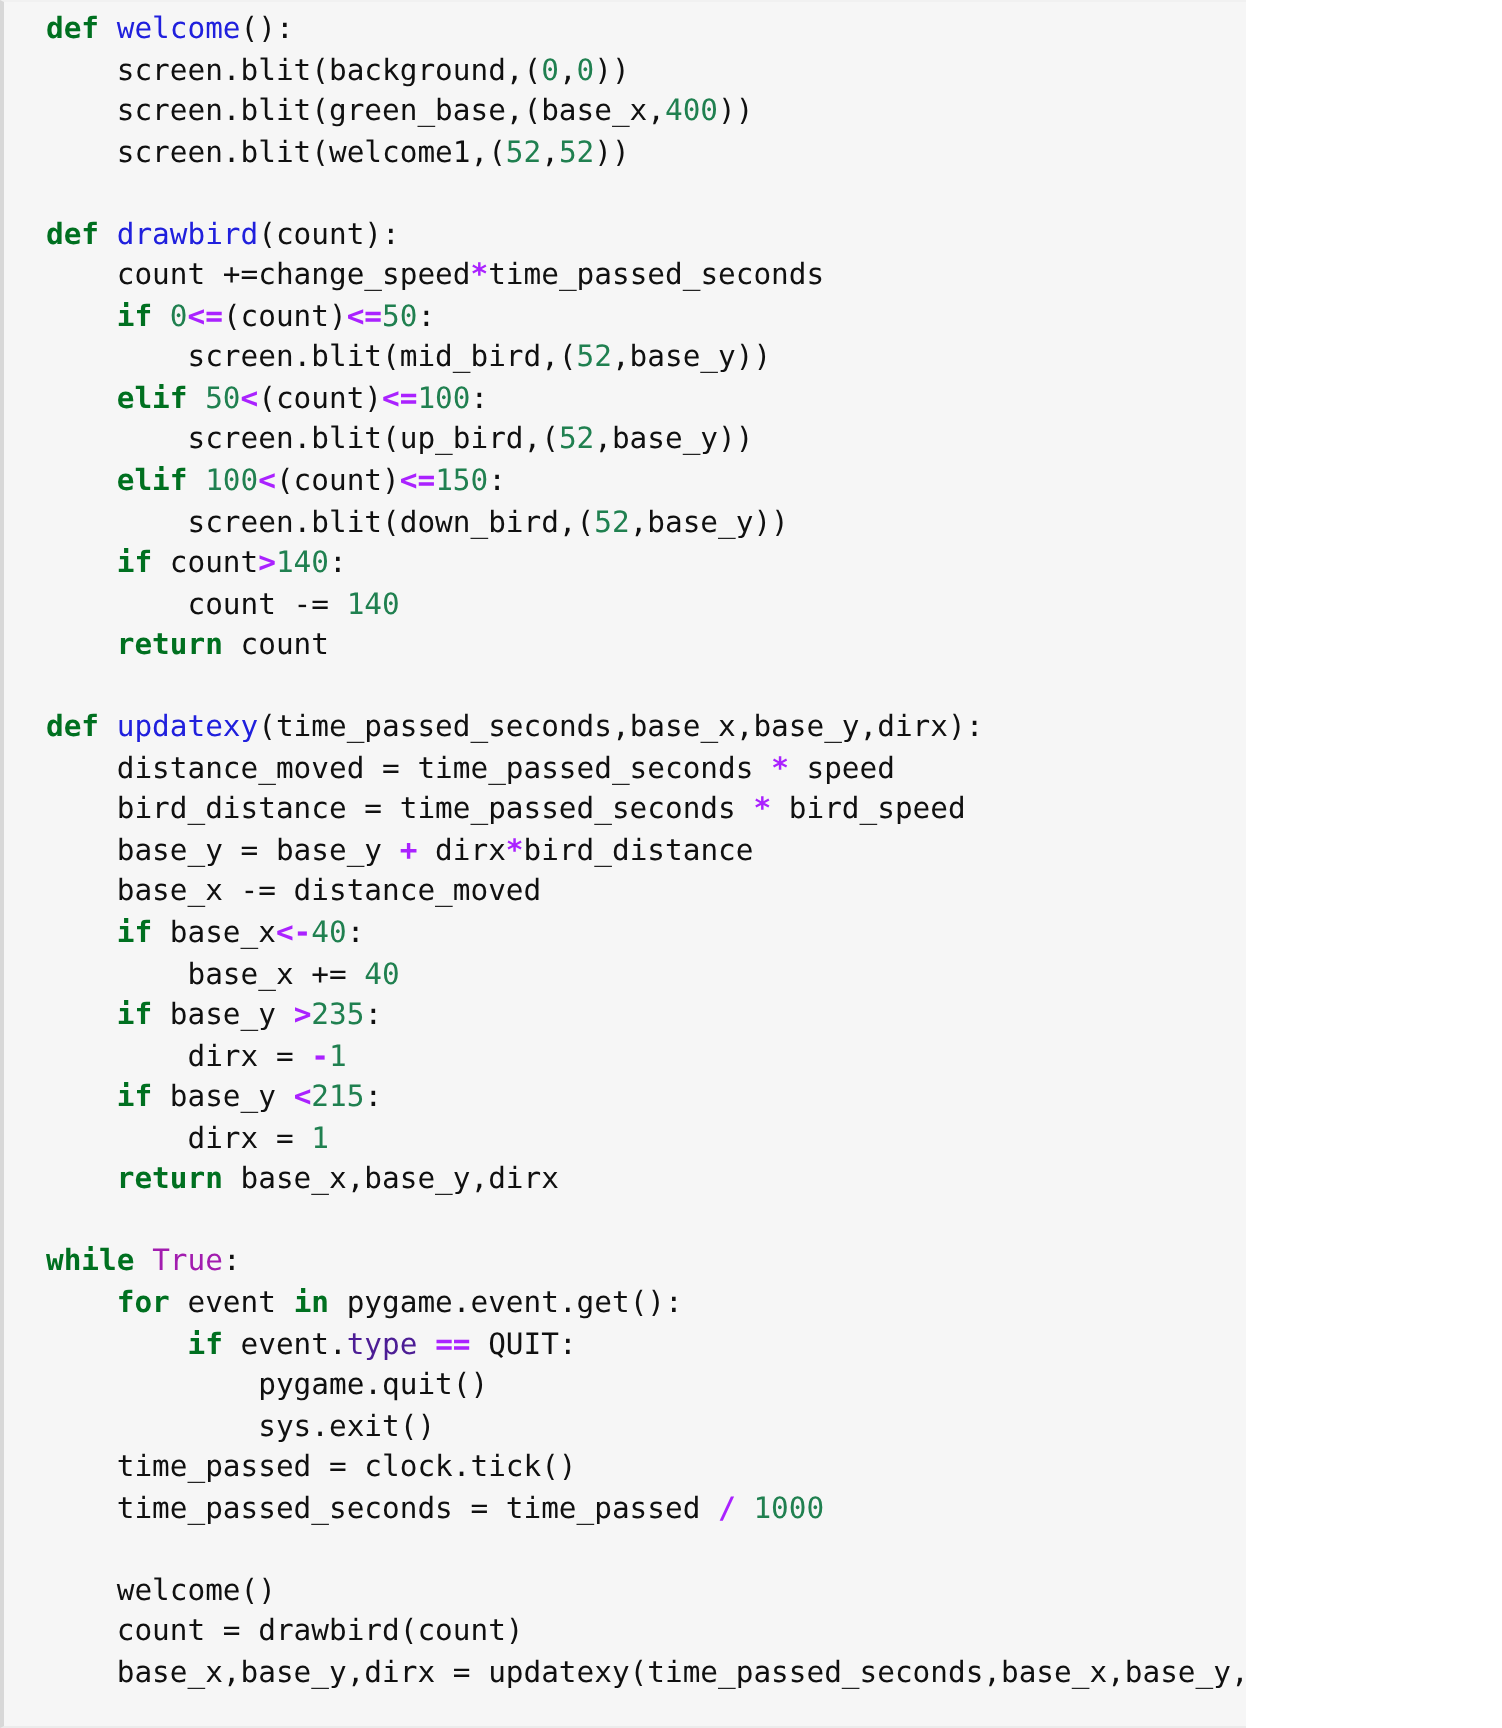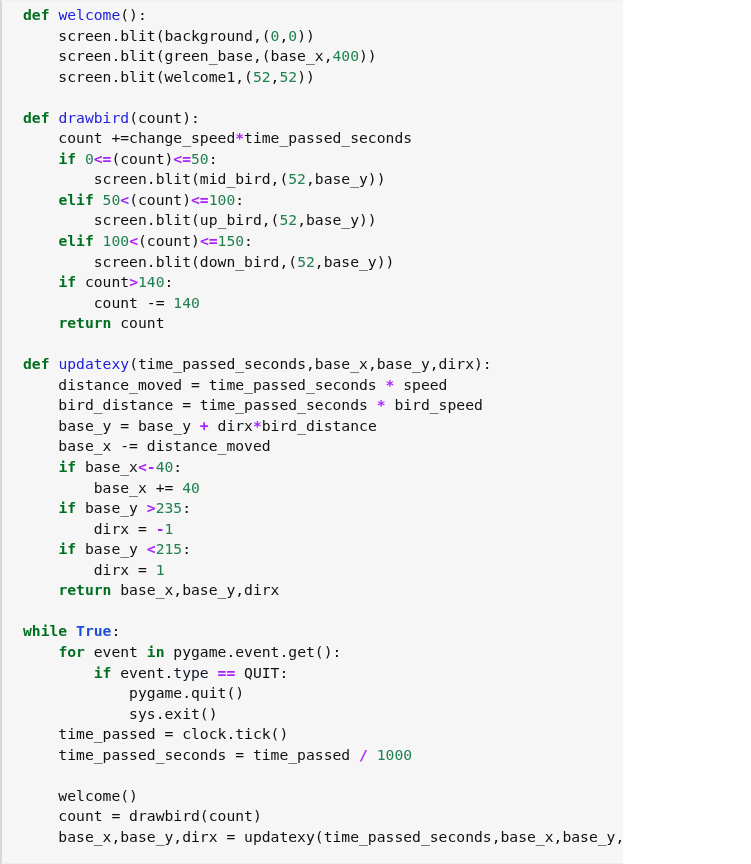--- a/index.html
+++ b/index.html
@@ -43,25 +43,25 @@
   }
 
   .ln {
     display: block;
     height: 20.55px;
     white-space: pre;
   }
 
   
   .k   { color: #007020; font-weight: bold; }   
-  .kc  { color: #1d4ed8; font-weight: bold; text-align: right; }   
+  .kc  { color: #a21caf; font-weight: normal; text-align: right; }   
   .nf  { color: #2020dd; }                      
   .mi  { color: #208050; }                      
   .op  { color: #aa22ff; font-weight: bold; }   
-  .na  { color: #0f172a; }                      
+  .na  { color: #4c1d95; }                      
   .p   { color: #101010; }                      
 
   #watermark {
     position: absolute;
     right: 16px;
     bottom: 12px;
     font-family: "DejaVu Sans", "Liberation Sans", sans-serif;
     font-size: 12.5px;
     color: #eaeaea;
     letter-spacing: 0.2px;

